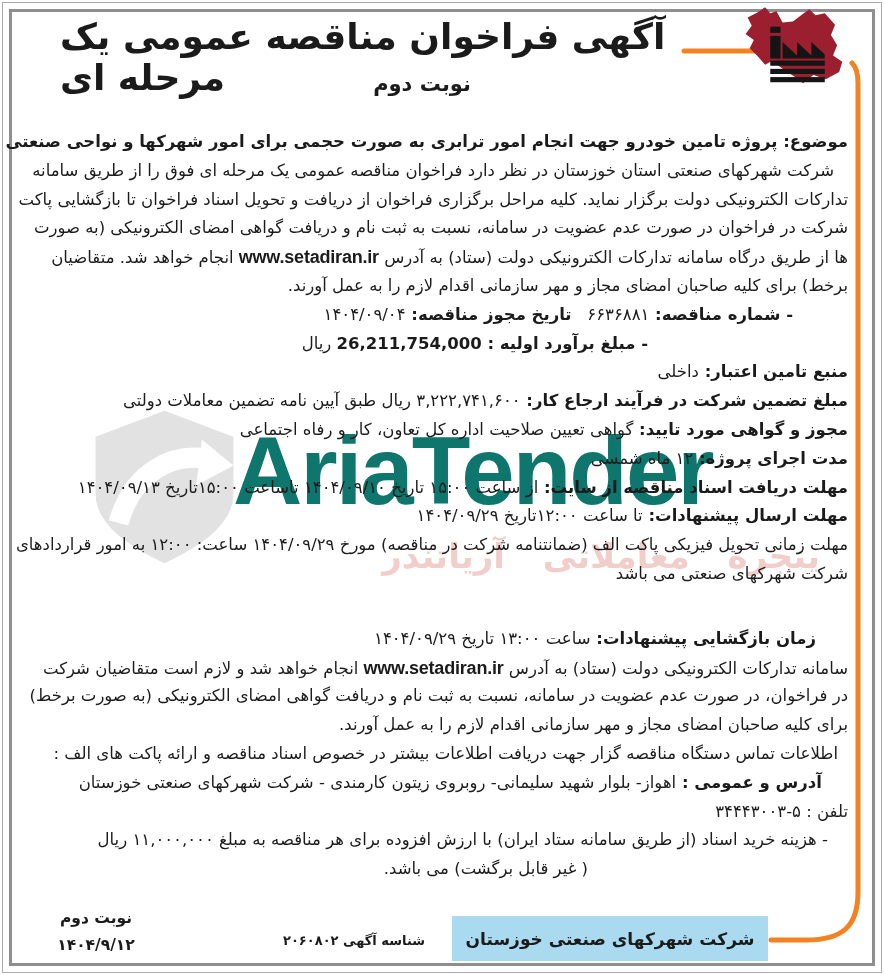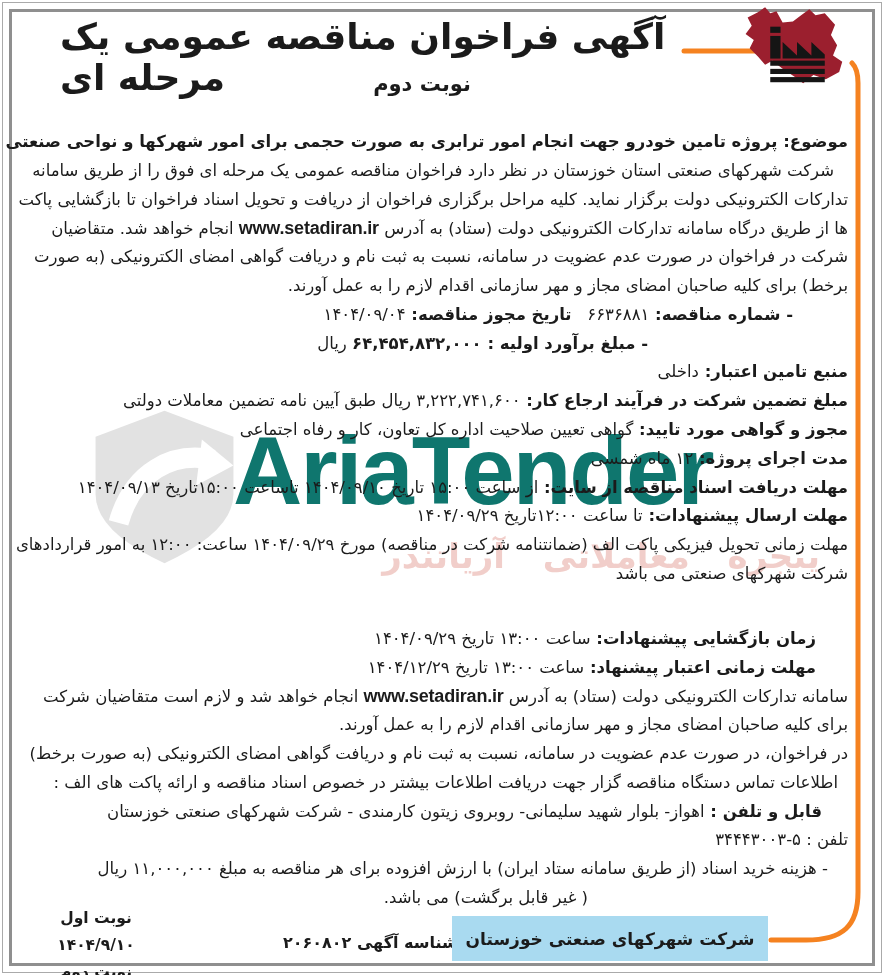--- a/index.html
+++ b/index.html
@@ -39,21 +39,21 @@
   .body-text{position:absolute;top:128px;right:36px;left:28px;direction:rtl;z-index:2;}
   .line{height:28.8px;line-height:28.8px;font-size:16.5px;text-align:right;
         white-space:pre;letter-spacing:-0.2px;}
   .line .b{font-weight:bold;}
   .line .latin{font-family:"Liberation Sans","DejaVu Sans",sans-serif;
                font-weight:bold;font-size:18px;}
 
   
   .footer-editions{position:absolute;left:20px;top:905px;width:152px;text-align:center;
                    font-weight:bold;font-size:15.5px;line-height:27px;direction:rtl;z-index:2;}
-  .ad-id{position:absolute;left:283px;top:933px;font-weight:bold;font-size:16px;
+  .ad-id{position:absolute;left:283px;top:933px;font-weight:bold;font-size:13px;
          direction:rtl;z-index:2;}
   .company-badge{position:absolute;left:452px;top:916px;width:316px;height:45px;
                  background:var(--company_highlight,#a9daf0);display:flex;align-items:center;
                  justify-content:center;font-weight:bold;font-size:17px;direction:rtl;z-index:2;}
 </style>
 </head>
 <body>
 
 <div class="page">
 
@@ -85,45 +85,43 @@
       <rect class="factory-fill" x="34" y="57" width="53" height="5"></rect>
       <rect class="factory-fill" x="34" y="65" width="53" height="5"></rect>
       <rect class="factory-fill" x="34" y="73" width="53" height="5"></rect>
     </g>
   </svg>
 
   <div class="body-text">
       <div class="line"><span class="b">موضوع: پروژه تامین خودرو جهت انجام امور ترابری به صورت حجمی برای امور شهرکها و نواحی صنعتی خوزستان</span></div>
       <div class="line" style="padding-right: 14px;"><span>شرکت شهرکهای صنعتی استان خوزستان در نظر دارد فراخوان مناقصه عمومی یک مرحله ای فوق را از طریق سامانه</span></div>
       <div class="line"><span>تدارکات الکترونیکی دولت برگزار نماید. کلیه مراحل برگزاری فراخوان از دریافت و تحویل اسناد فراخوان تا بازگشایی پاکت</span></div>
+      <div class="line"><span>شرکت در فراخوان در صورت عدم عضویت در سامانه، نسبت به ثبت نام و دریافت گواهی امضای الکترونیکی (به صورت</span></div>
       <div class="line"><span>ها از طریق درگاه سامانه تدارکات الکترونیکی دولت (ستاد) به آدرس </span><span class="b latin">www.setadiran.ir</span><span> انجام خواهد شد. متقاضیان</span></div>
-      <div class="line"><span>شرکت در فراخوان در صورت عدم عضویت در سامانه، نسبت به ثبت نام و دریافت گواهی امضای الکترونیکی (به صورت</span></div>
       <div class="line"><span>برخط) برای کلیه صاحبان امضای مجاز و مهر سازمانی اقدام لازم را به عمل آورند.</span></div>
       <div class="line" style="padding-right: 55px;"><span class="b">- شماره مناقصه: </span><span>۶۶۳۶۸۸۱</span><span>&nbsp;&nbsp;&nbsp;</span><span class="b">تاریخ مجوز مناقصه: </span><span>۱۴۰۴/۰۹/۰۴</span></div>
-      <div class="line" style="padding-right: 200px;"><span class="b">- مبلغ برآورد اولیه : </span><span class="b">۶۴,۴۵۴,۸۳۲,۰۰۰</span><span> ریال</span></div>
+      <div class="line" style="padding-right: 200px;"><span class="b">- مبلغ برآورد اولیه : </span><span class="b">26,211,754,000</span><span> ریال</span></div>
       <div class="line"><span class="b">منبع تامین اعتبار: </span><span>داخلی</span></div>
       <div class="line"><span class="b">مبلغ تضمین شرکت در فرآیند ارجاع کار: </span><span>۳,۲۲۲,۷۴۱,۶۰۰ ریال طبق آیین نامه تضمین معاملات دولتی</span></div>
       <div class="line"><span class="b">مجوز و گواهی مورد تایید: </span><span>گواهی تعیین صلاحیت اداره کل تعاون، کار و رفاه اجتماعی</span></div>
       <div class="line"><span class="b">مدت اجرای پروژه: </span><span>۱۲ ماه شمسی</span></div>
       <div class="line"><span class="b">مهلت دریافت اسناد مناقصه از سایت: </span><span>از ساعت ۱۵:۰۰ تاریخ ۱۴۰۴/۰۹/۱۰ تاساعت ۱۵:۰۰تاریخ ۱۴۰۴/۰۹/۱۳</span></div>
       <div class="line"><span class="b">مهلت ارسال پیشنهادات: </span><span>تا ساعت ۱۲:۰۰تاریخ ۱۴۰۴/۰۹/۲۹</span></div>
       <div class="line"><span>مهلت زمانی تحویل فیزیکی پاکت الف (ضمانتنامه شرکت در مناقصه) مورخ ۱۴۰۴/۰۹/۲۹ ساعت: ۱۲:۰۰ به امور قراردادهای</span></div>
       <div class="line"><span>شرکت شهرکهای صنعتی می باشد</span></div>
       <div class="line" style="padding-right: 32px; margin-top: 36px;"><span class="b">زمان بازگشایی پیشنهادات: </span><span>ساعت ۱۳:۰۰ تاریخ ۱۴۰۴/۰۹/۲۹</span></div>
-      <div class="line" style="padding-right: 32px;"><span class="b">مهلت زمانی اعتبار پیشنهاد: </span><span>ساعت ۱۳:۰۰ تاریخ ۱۴۰۴/۱۲/۲۹</span></div>
       <div class="line"><span>سامانه تدارکات الکترونیکی دولت (ستاد) به آدرس </span><span class="b latin">www.setadiran.ir</span><span> انجام خواهد شد و لازم است متقاضیان شرکت</span></div>
+      <div class="line"><span>در فراخوان، در صورت عدم عضویت در سامانه، نسبت به ثبت نام و دریافت گواهی امضای الکترونیکی (به صورت برخط)</span></div>
       <div class="line"><span>برای کلیه صاحبان امضای مجاز و مهر سازمانی اقدام لازم را به عمل آورند.</span></div>
-      <div class="line"><span>در فراخوان، در صورت عدم عضویت در سامانه، نسبت به ثبت نام و دریافت گواهی امضای الکترونیکی (به صورت برخط)</span></div>
       <div class="line" style="padding-right: 10px;"><span>اطلاعات تماس دستگاه مناقصه گزار جهت دریافت اطلاعات بیشتر در خصوص اسناد مناقصه و ارائه پاکت های الف :</span></div>
-      <div class="line" style="padding-right: 26px;"><span class="b">قابل و تلفن : </span><span>اهواز- بلوار شهید سلیمانی- روبروی زیتون کارمندی - شرکت شهرکهای صنعتی خوزستان</span></div>
+      <div class="line" style="padding-right: 26px;"><span class="b">آدرس و عمومی : </span><span>اهواز- بلوار شهید سلیمانی- روبروی زیتون کارمندی - شرکت شهرکهای صنعتی خوزستان</span></div>
       <div class="line"><span>تلفن : ۵-۳۴۴۴۳۰۰۳</span></div>
       <div class="line" style="padding-right: 20px;"><span>- هزینه خرید اسناد (از طریق سامانه ستاد ایران) با ارزش افزوده برای هر مناقصه به مبلغ ۱۱,۰۰۰,۰۰۰ ریال</span></div>
       <div class="line" style="padding-right: 260px;"><span>( غیر قابل برگشت) می باشد.</span></div>
     </div>
 
   <div class="footer-editions">
-    <div>نوبت اول ۱۴۰۴/۹/۱۰</div>
     <div>نوبت دوم ۱۴۰۴/۹/۱۲</div>
   </div>
   <div class="ad-id">شناسه آگهی ۲۰۶۰۸۰۲</div>
   <div class="company-badge">شرکت شهرکهای صنعتی خوزستان</div>
 
 </div>
 
 </body></html>

